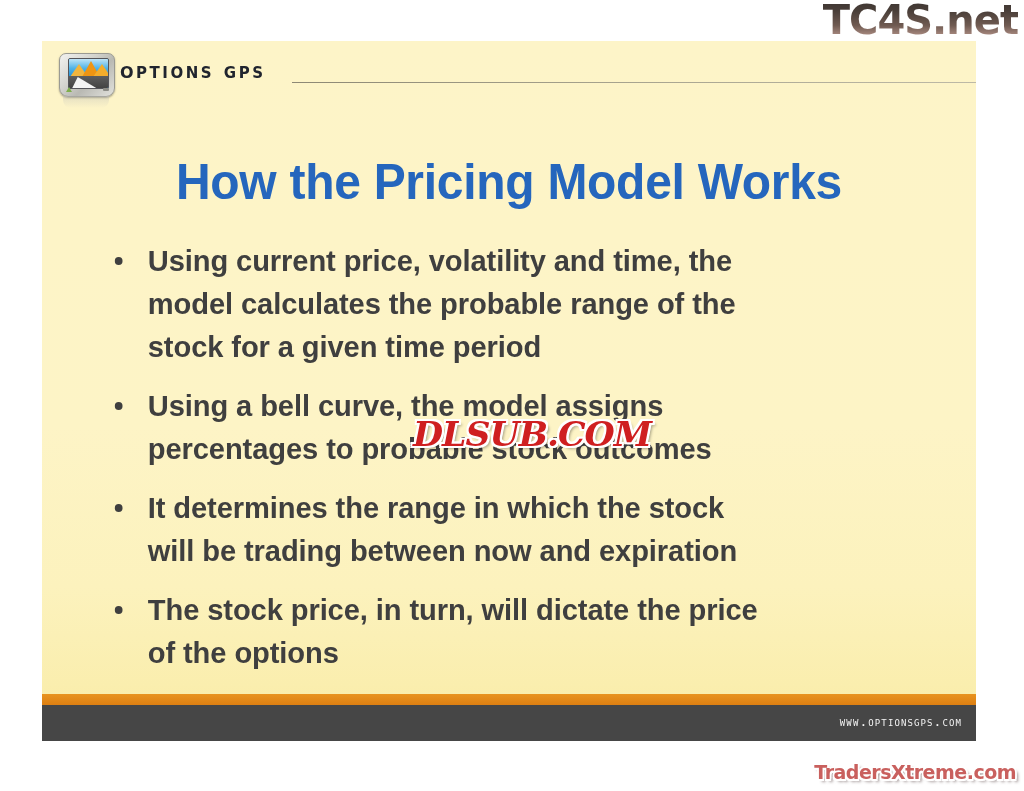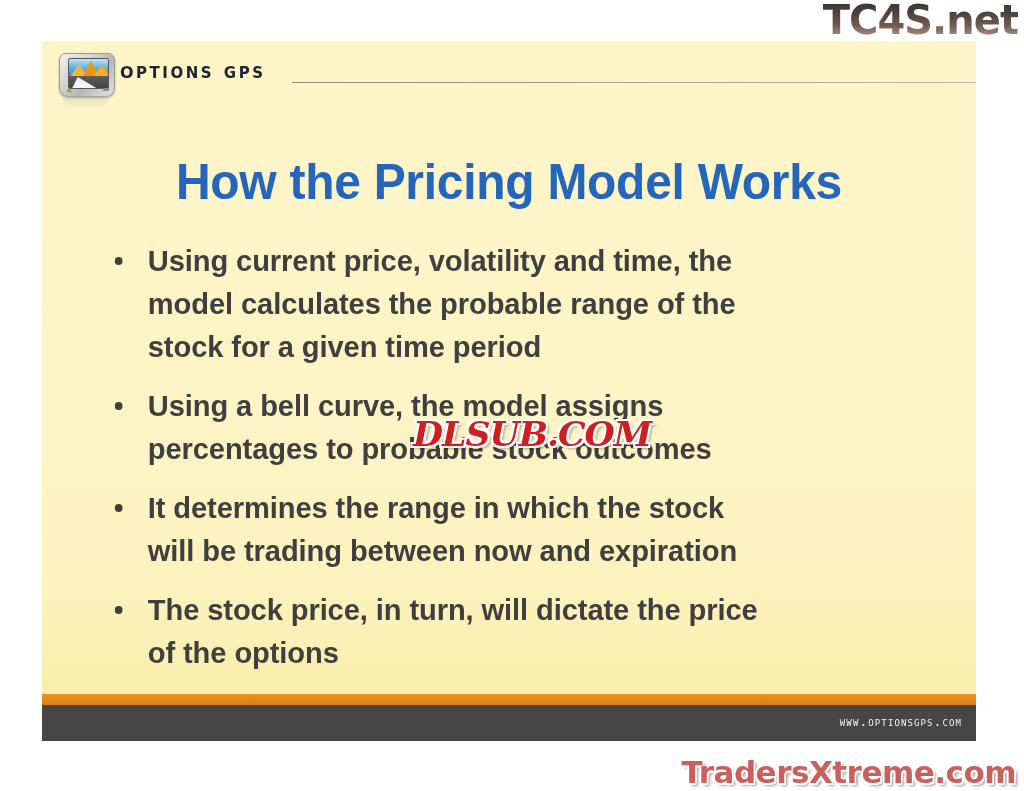--- a/index.html
+++ b/index.html
@@ -257,21 +257,21 @@
     white-space: nowrap;
   }
 
   
   #tx-brand {
     position: absolute;
     right: 8px;
     bottom: 2px;
     font-family: "DejaVu Sans", sans-serif;
     font-weight: bold;
-    font-size: 31px;
+    font-size: 19px;
     line-height: 34px;
     letter-spacing: -0.5px;
     color: #c9605e;
     white-space: nowrap;
     text-shadow:
       -1.5px 0 0 #ffffff, 1.5px 0 0 #ffffff,
        0 -1.5px 0 #ffffff, 0 1.5px 0 #ffffff,
       -1.5px -1.5px 0 #ffffff, 1.5px -1.5px 0 #ffffff,
       -1.5px 1.5px 0 #ffffff, 1.5px 1.5px 0 #ffffff,
        3px 3px 3px rgba(90,70,70,0.55);

